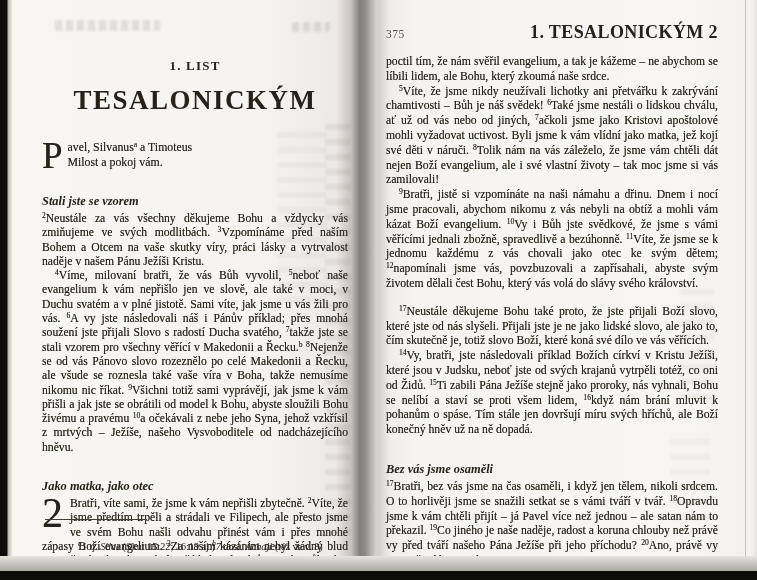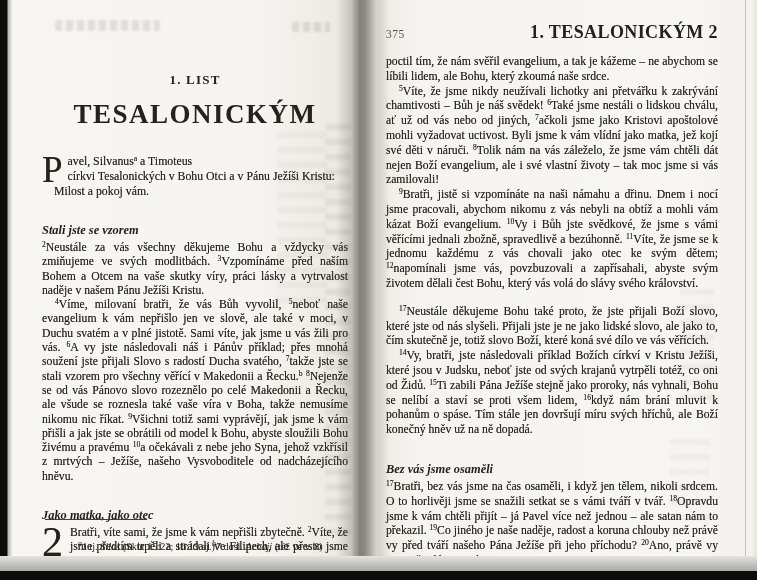--- a/index.html
+++ b/index.html
@@ -6,21 +6,21 @@
   html,body { background:#222; }
   .photo {
     position: relative; width: 757px; height: 580px; overflow: hidden;
     background: #f4f3ef; color: #262219;
     font-family: "Liberation Serif", "DejaVu Serif", serif;
   }
   
   .page { position: absolute; top: 0; height: 580px; overflow: hidden; }
   .page-left {
     left: 7px; width: 349px;
-    padding: 48px 8px 0 35px;
+    padding: 34px 8px 0 35px;
     background: linear-gradient(to right, #f7f6f2 0%, #f5f4f0 72%, #ebe9e3 97%);
   }
   .page-right {
     left: 378px; width: 372px;
     padding: 14px 32px 0 8px;
     background: linear-gradient(to right, #edebe5 0%, #f5f4f0 10%, #f7f6f2 85%, #f2f1ec 100%);
   }
   p, .intro { text-shadow: 0 0 .45px rgba(38,32,22,.55); }
   
   .title-block { text-align: center; margin: 24px 0 24px; }
@@ -99,21 +99,20 @@
     <div class="ghost ghost-v g4"></div>
 
     <div class="title-block">
       <div class="title-kicker">1. LIST</div>
       <div class="title-main">TESALONICKÝM</div>
     </div>
 
     <div class="intro">
       <span class="dropcap">P</span>
       <span class="intro-line">avel, Silvanus<sup>a</sup> a Timoteus</span>
-      <span class="intro-line">církvi Tesalonických v Bohu Otci a v Pánu Ježíši Kristu:</span>
       <span class="intro-line intro-line-last">Milost a pokoj vám.</span>
     </div>
 
     <div class="section-heading">Stali jste se vzorem</div>
     <p class="body-p"><sup>2</sup>Neustále za vás všechny děkujeme Bohu a vždycky vás zmiňujeme ve svých modlitbách. <sup>3</sup>Vzpomínáme před naším Bohem a Otcem na vaše skutky víry, práci lásky a vytrvalost naděje v našem Pánu Ježíši Kristu.</p>
     <p class="body-p indent"><sup>4</sup>Víme, milovaní bratři, že vás Bůh vyvolil, <sup>5</sup>neboť naše evangelium k vám nepřišlo jen ve slově, ale také v moci, v Duchu svatém a v plné jistotě. Sami víte, jak jsme u vás žili pro vás. <sup>6</sup>A vy jste následovali náš i Pánův příklad; přes mnohá soužení jste přijali Slovo s radostí Ducha svatého, <sup>7</sup>takže jste se stali vzorem pro všechny věřící v Makedonii a Řecku.<sup>b</sup> <sup>8</sup>Nejenže se od vás Pánovo slovo rozeznělo po celé Makedonii a Řecku, ale všude se roznesla také vaše víra v Boha, takže nemusíme nikomu nic říkat. <sup>9</sup>Všichni totiž sami vyprávějí, jak jsme k vám přišli a jak jste se obrátili od model k Bohu, abyste sloužili Bohu živému a pravému <sup>10</sup>a očekávali z nebe jeho Syna, jehož vzkřísil z mrtvých – Ježíše, našeho Vysvoboditele od nadcházejícího hněvu.</p>
 
     <div class="section-heading">Jako matka, jako otec</div>
     <div>
       <span class="dropcap2">2</span>

